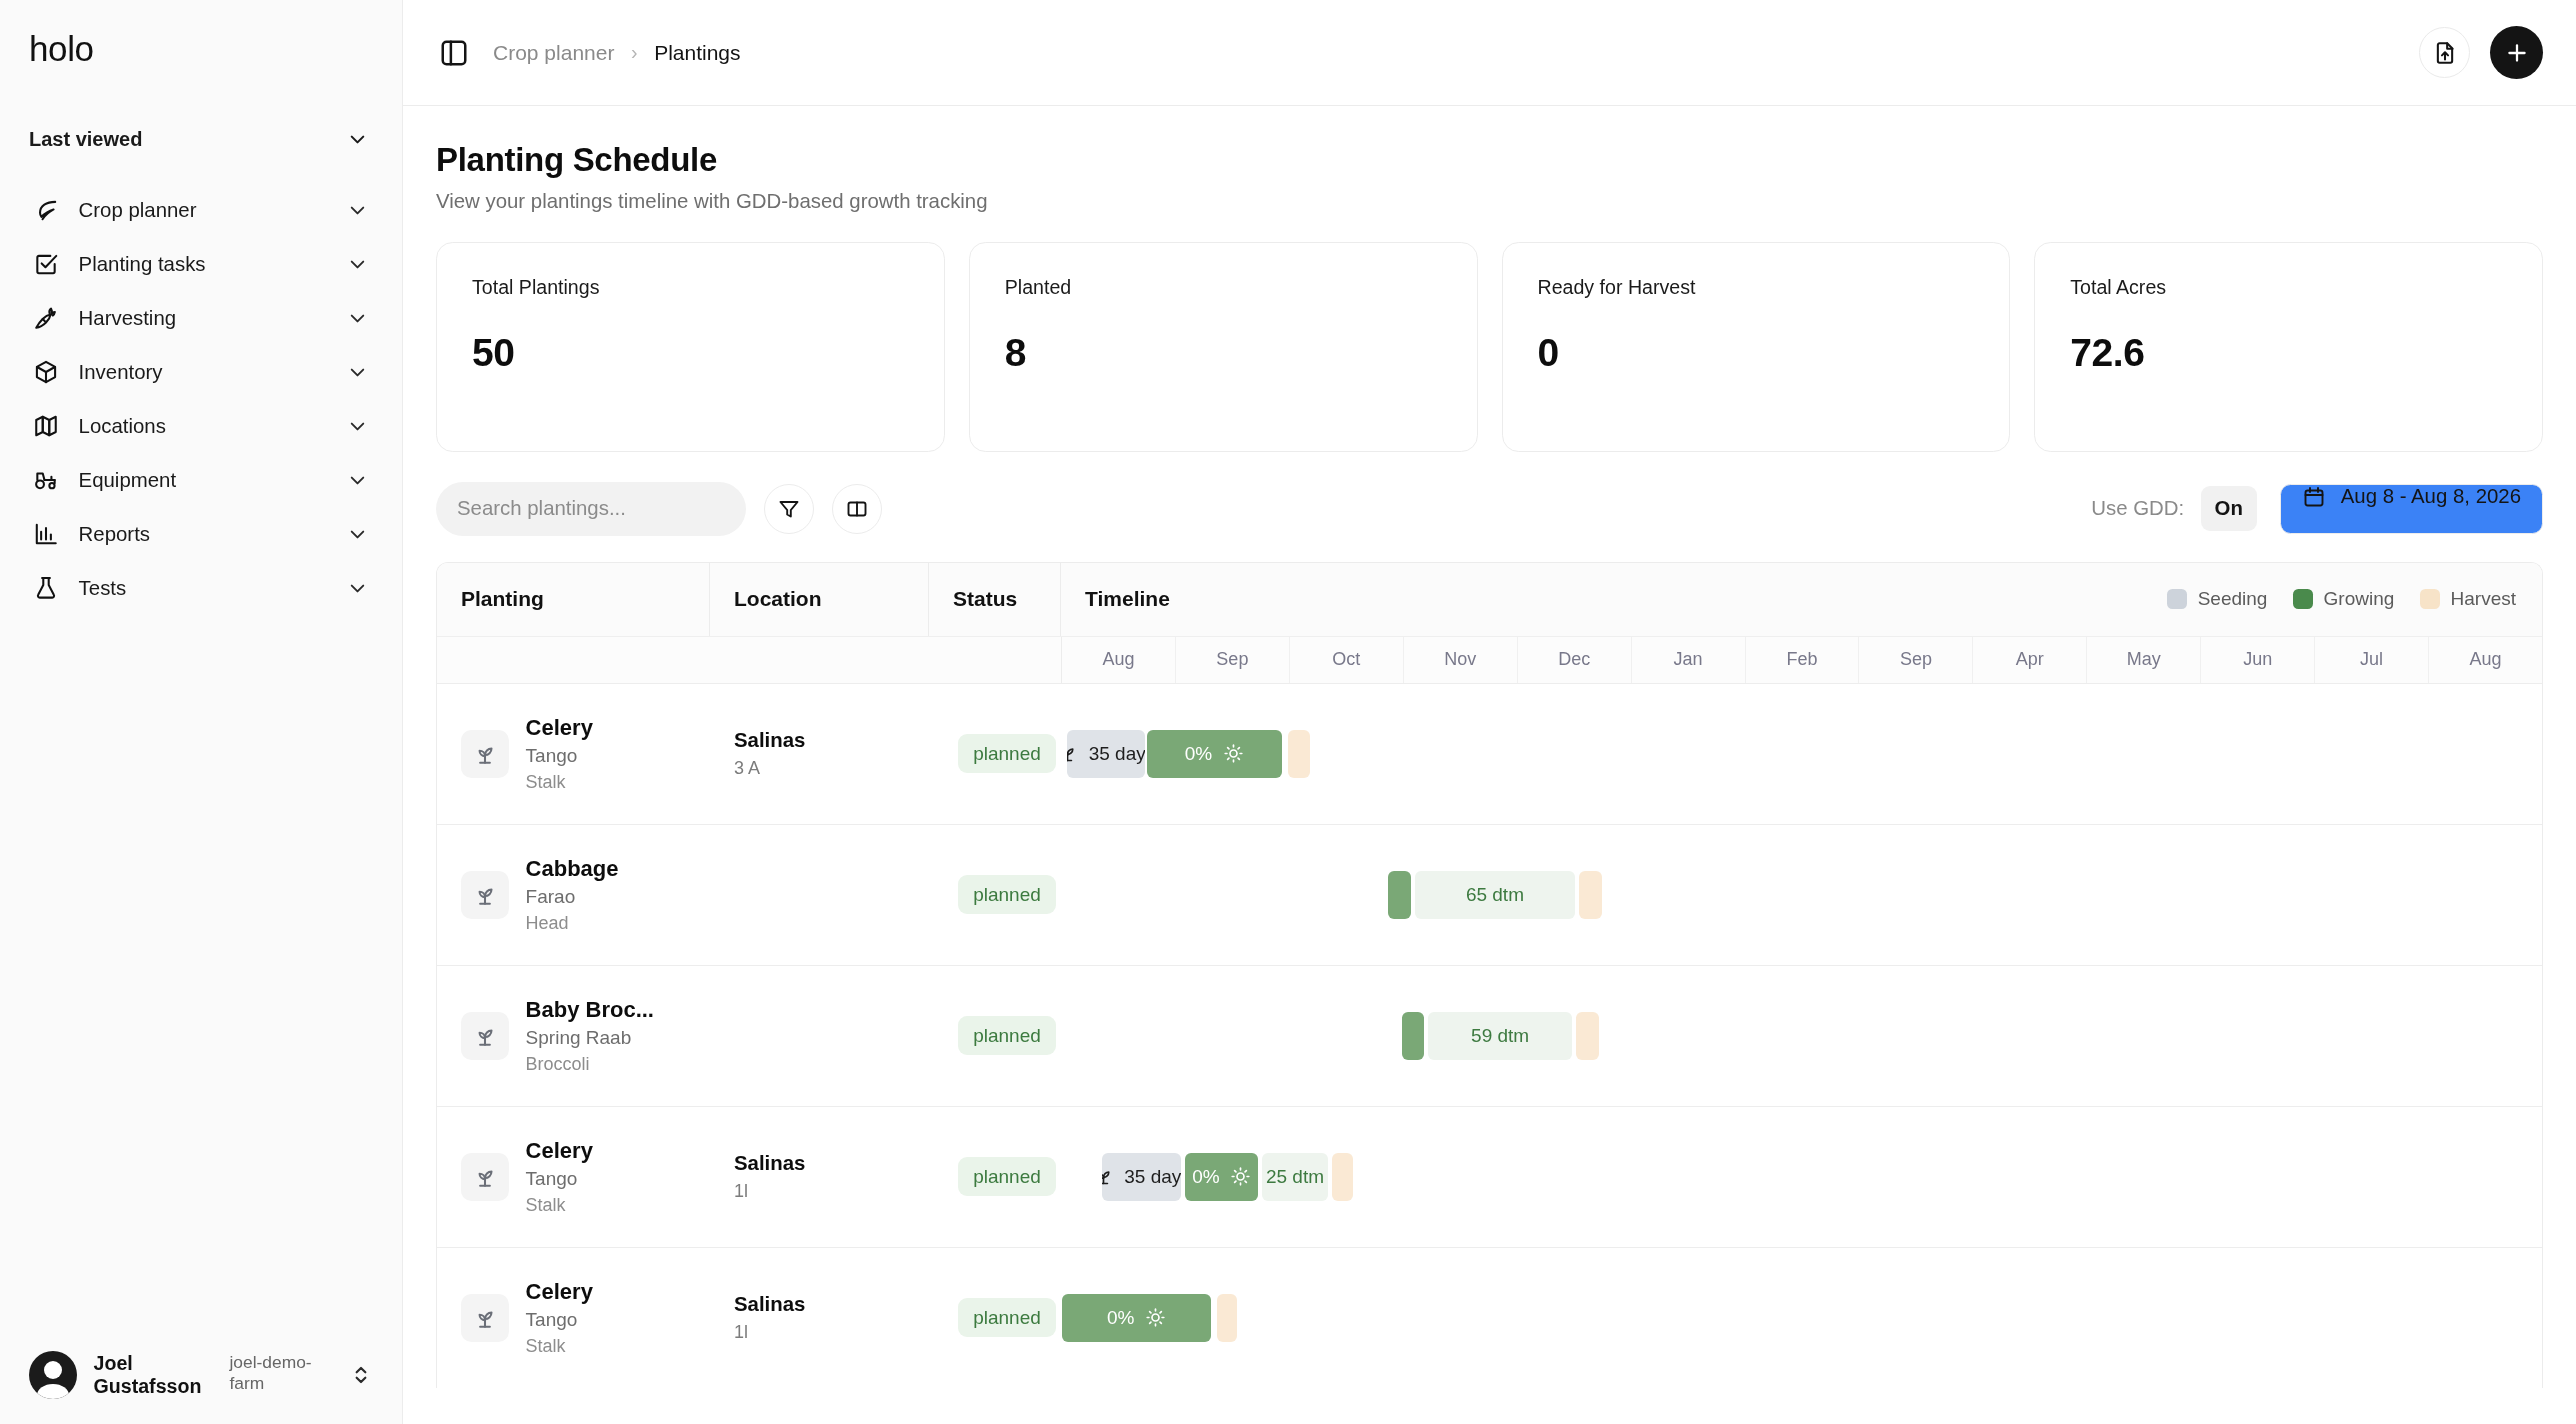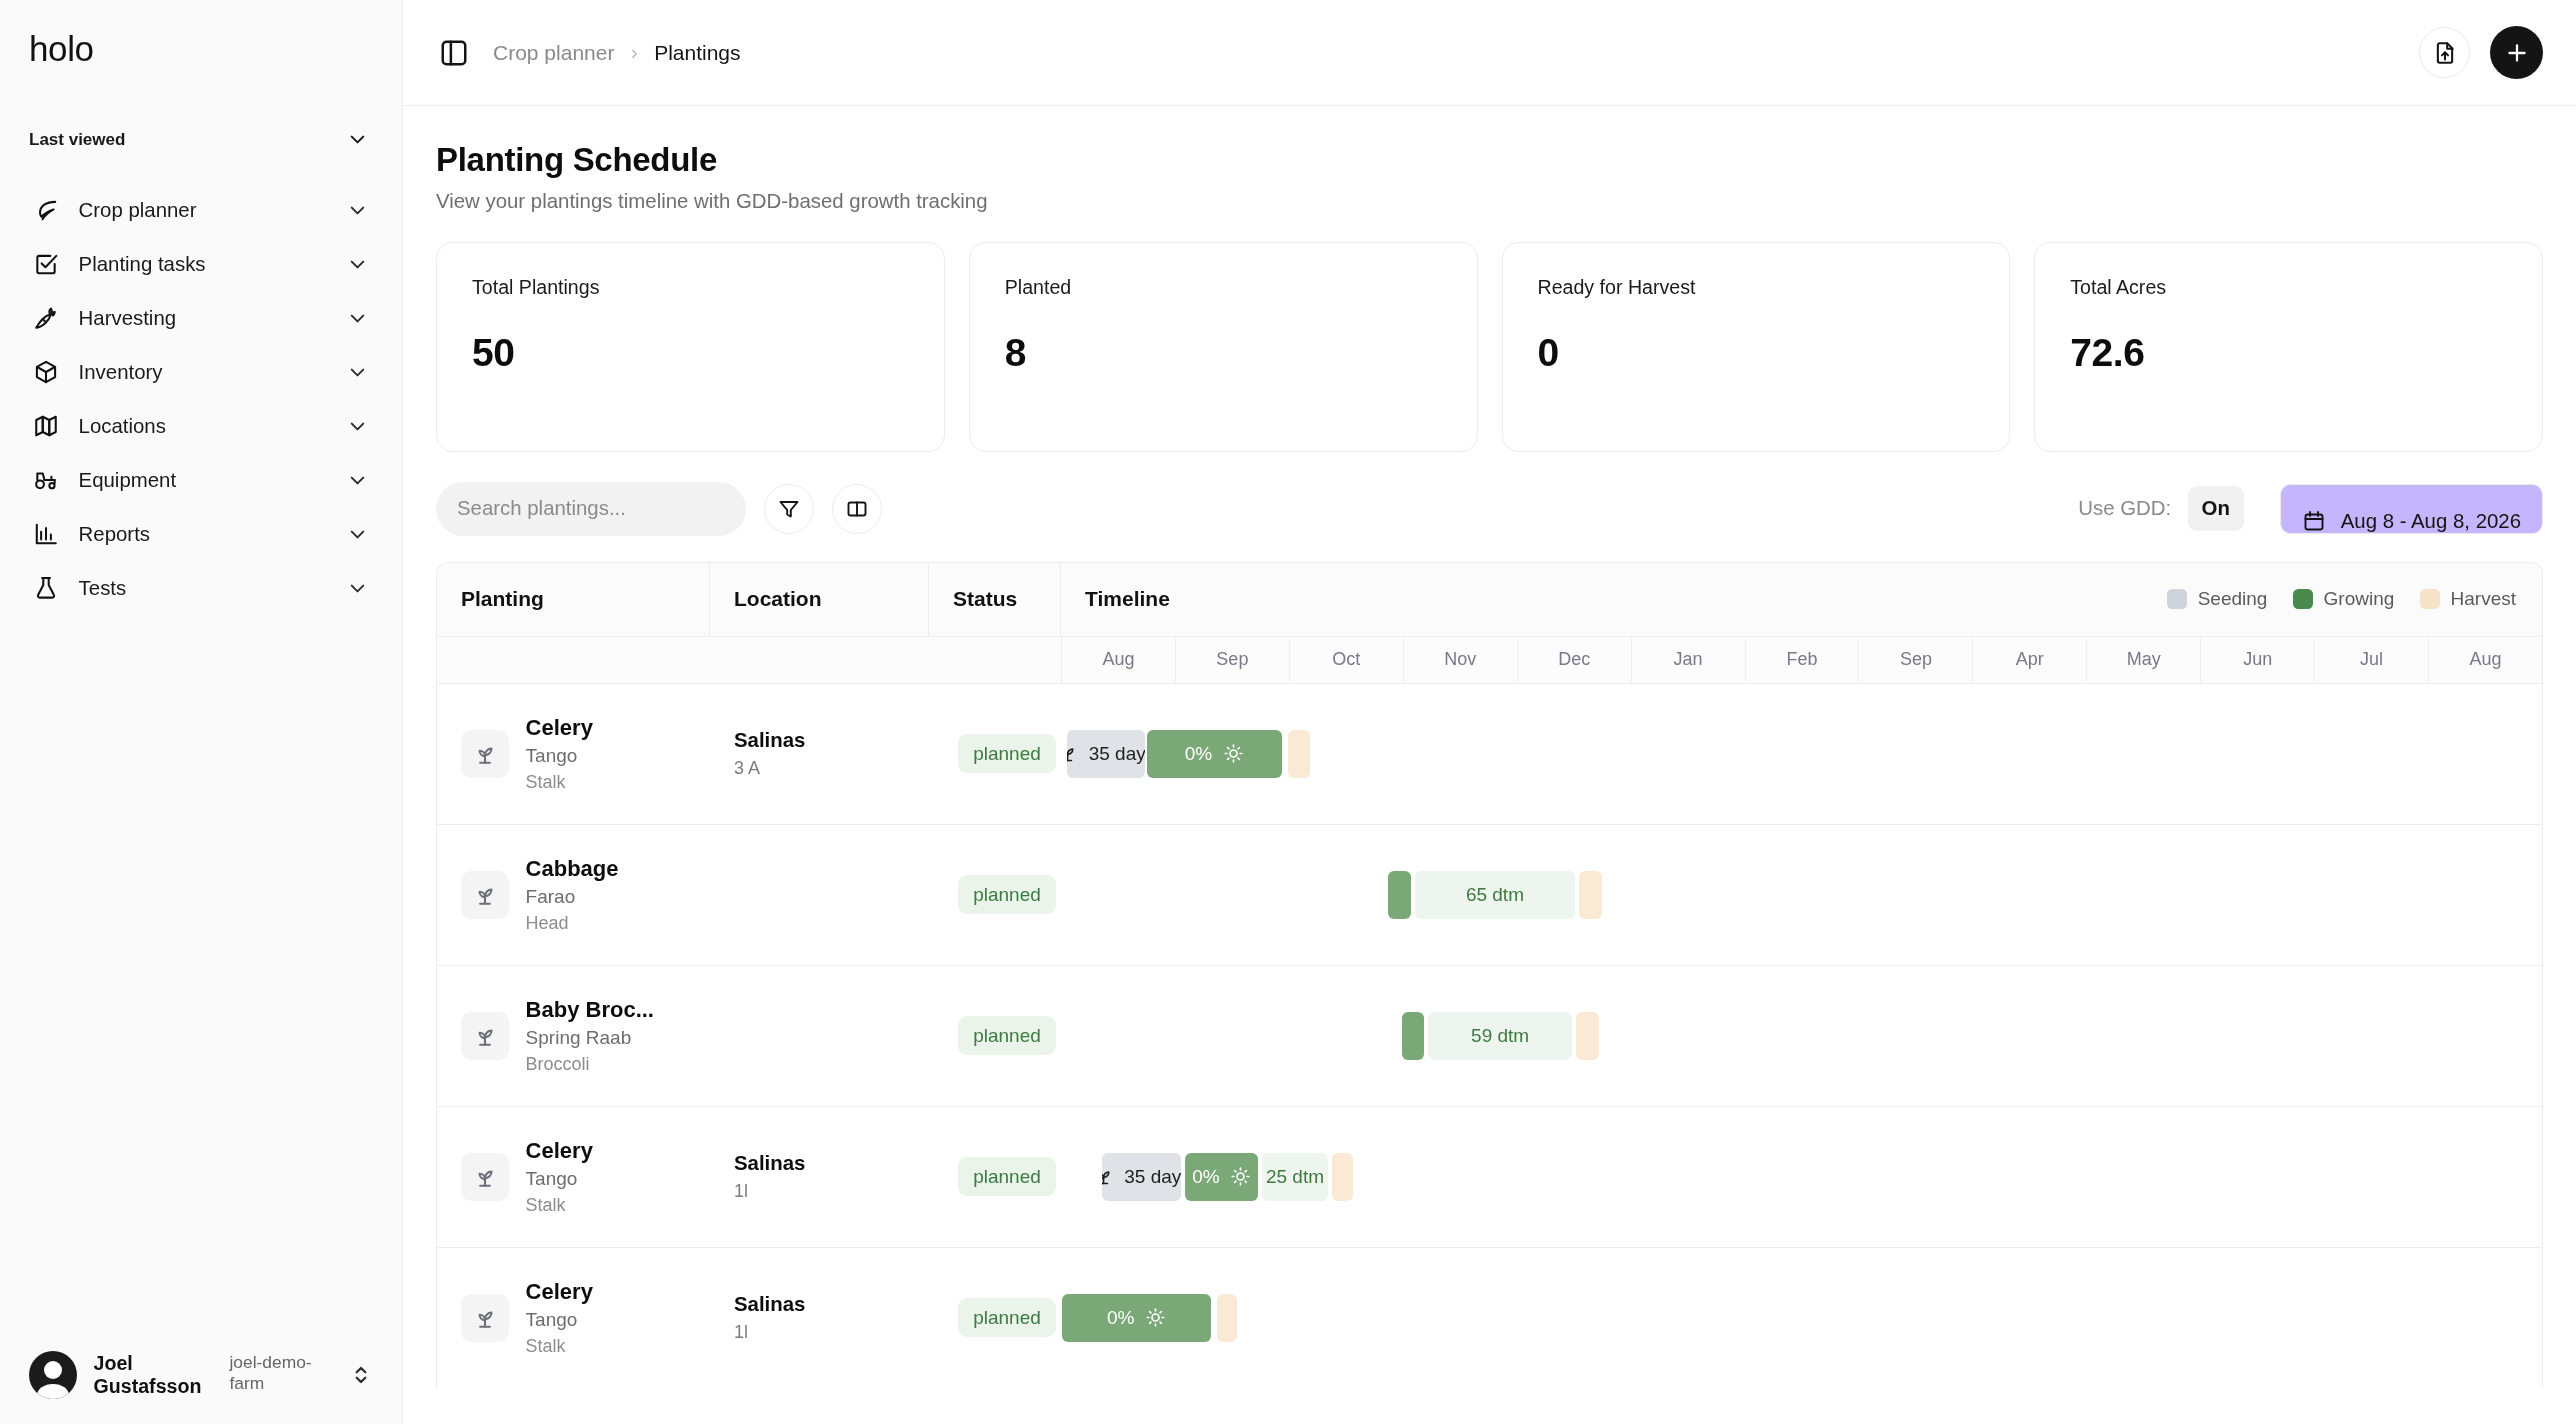--- a/index.html
+++ b/index.html
@@ -22,21 +22,21 @@
     flex: 0 0 403px;
   }
   .brand {
     font-size: 35px; font-weight: 400; letter-spacing: -0.4px;
     padding: 29px 0 0 29px; color: #111;
   }
   .sb-section {
     display: flex; align-items: center; justify-content: space-between;
     padding: 0 33px 0 29px; height: 45px; margin-top: 48px;
   }
-  .sb-section-label { font-size: 17px; font-weight: 700; color: #1a1a1a; }
+  .sb-section-label { font-size: 20px; font-weight: 700; color: #1a1a1a; }
   .nav { margin-top: 21px; display: flex; flex-direction: column; }
   .nav-item {
     display: flex; align-items: center; height: 54px;
     padding: 0 33px 0 29px; cursor: pointer;
   }
   .nav-ico { width: 33px; height: 33px; flex: 0 0 33px; display:flex; align-items:center; justify-content:center; }
   .nav-ico svg { width: 26px; height: 26px; display:block; }
   .nav-label { font-size: 20.4px; color: #1a1a1a; margin-left: 16.6px; flex: 1; }
   .chev { width: 23px; height: 23px; flex: 0 0 23px; }
   .chev svg { width: 23px; height: 23px; display: block; }
@@ -121,22 +121,22 @@
   }
   .round-btn svg { width: 24px; height: 24px; display: block; }
   .toolbar-right { margin-left: auto; display: flex; align-items: center; gap: 0; }
   .gdd-label { font-size: 20.4px; color: #8a8a8a; margin-right: 16.6px; }
   .gdd-toggle {
     height: 45px; min-width: 56px; border-radius: 9px; background: #f1f1f1;
     display: flex; align-items: center; justify-content: center;
     font-size: 20.4px; font-weight: 700; color: #141414; cursor: pointer; padding: 0 13.6px;
   }
   .date-btn {
-    margin-left: 36px; height: 50px; border: 0.8px solid #ececec; border-radius: 10.6px;
-    background: #c4b5fd; display: flex; align-items: flex-end; gap: 15px; padding: 0 21px; cursor: pointer;
+    margin-left: 23px; height: 50px; border: 0.8px solid #ececec; border-radius: 10.6px;
+    background: #3b82f6; display: flex; align-items: flex-start; gap: 15px; padding: 0 21px; cursor: pointer;
   }
   .date-btn svg { width: 24px; height: 24px; display: block; }
   .date-btn span { font-size: 20.4px; color: #141414; }
 
   
   .table { margin-top: 26px; border: 0.8px solid #ececec; border-radius: 12px 12px 0 0; border-bottom:0; overflow: hidden; background: #fff; }
   .thead { display: flex; align-items: center; height: 73px; background: #fbfbfb; }
   .th {
     font-size: 21px; font-weight: 700; color: #111; display: flex; align-items: center;
     height: 73px; padding-left: 24px; border-right: 0.8px solid #ececec;

